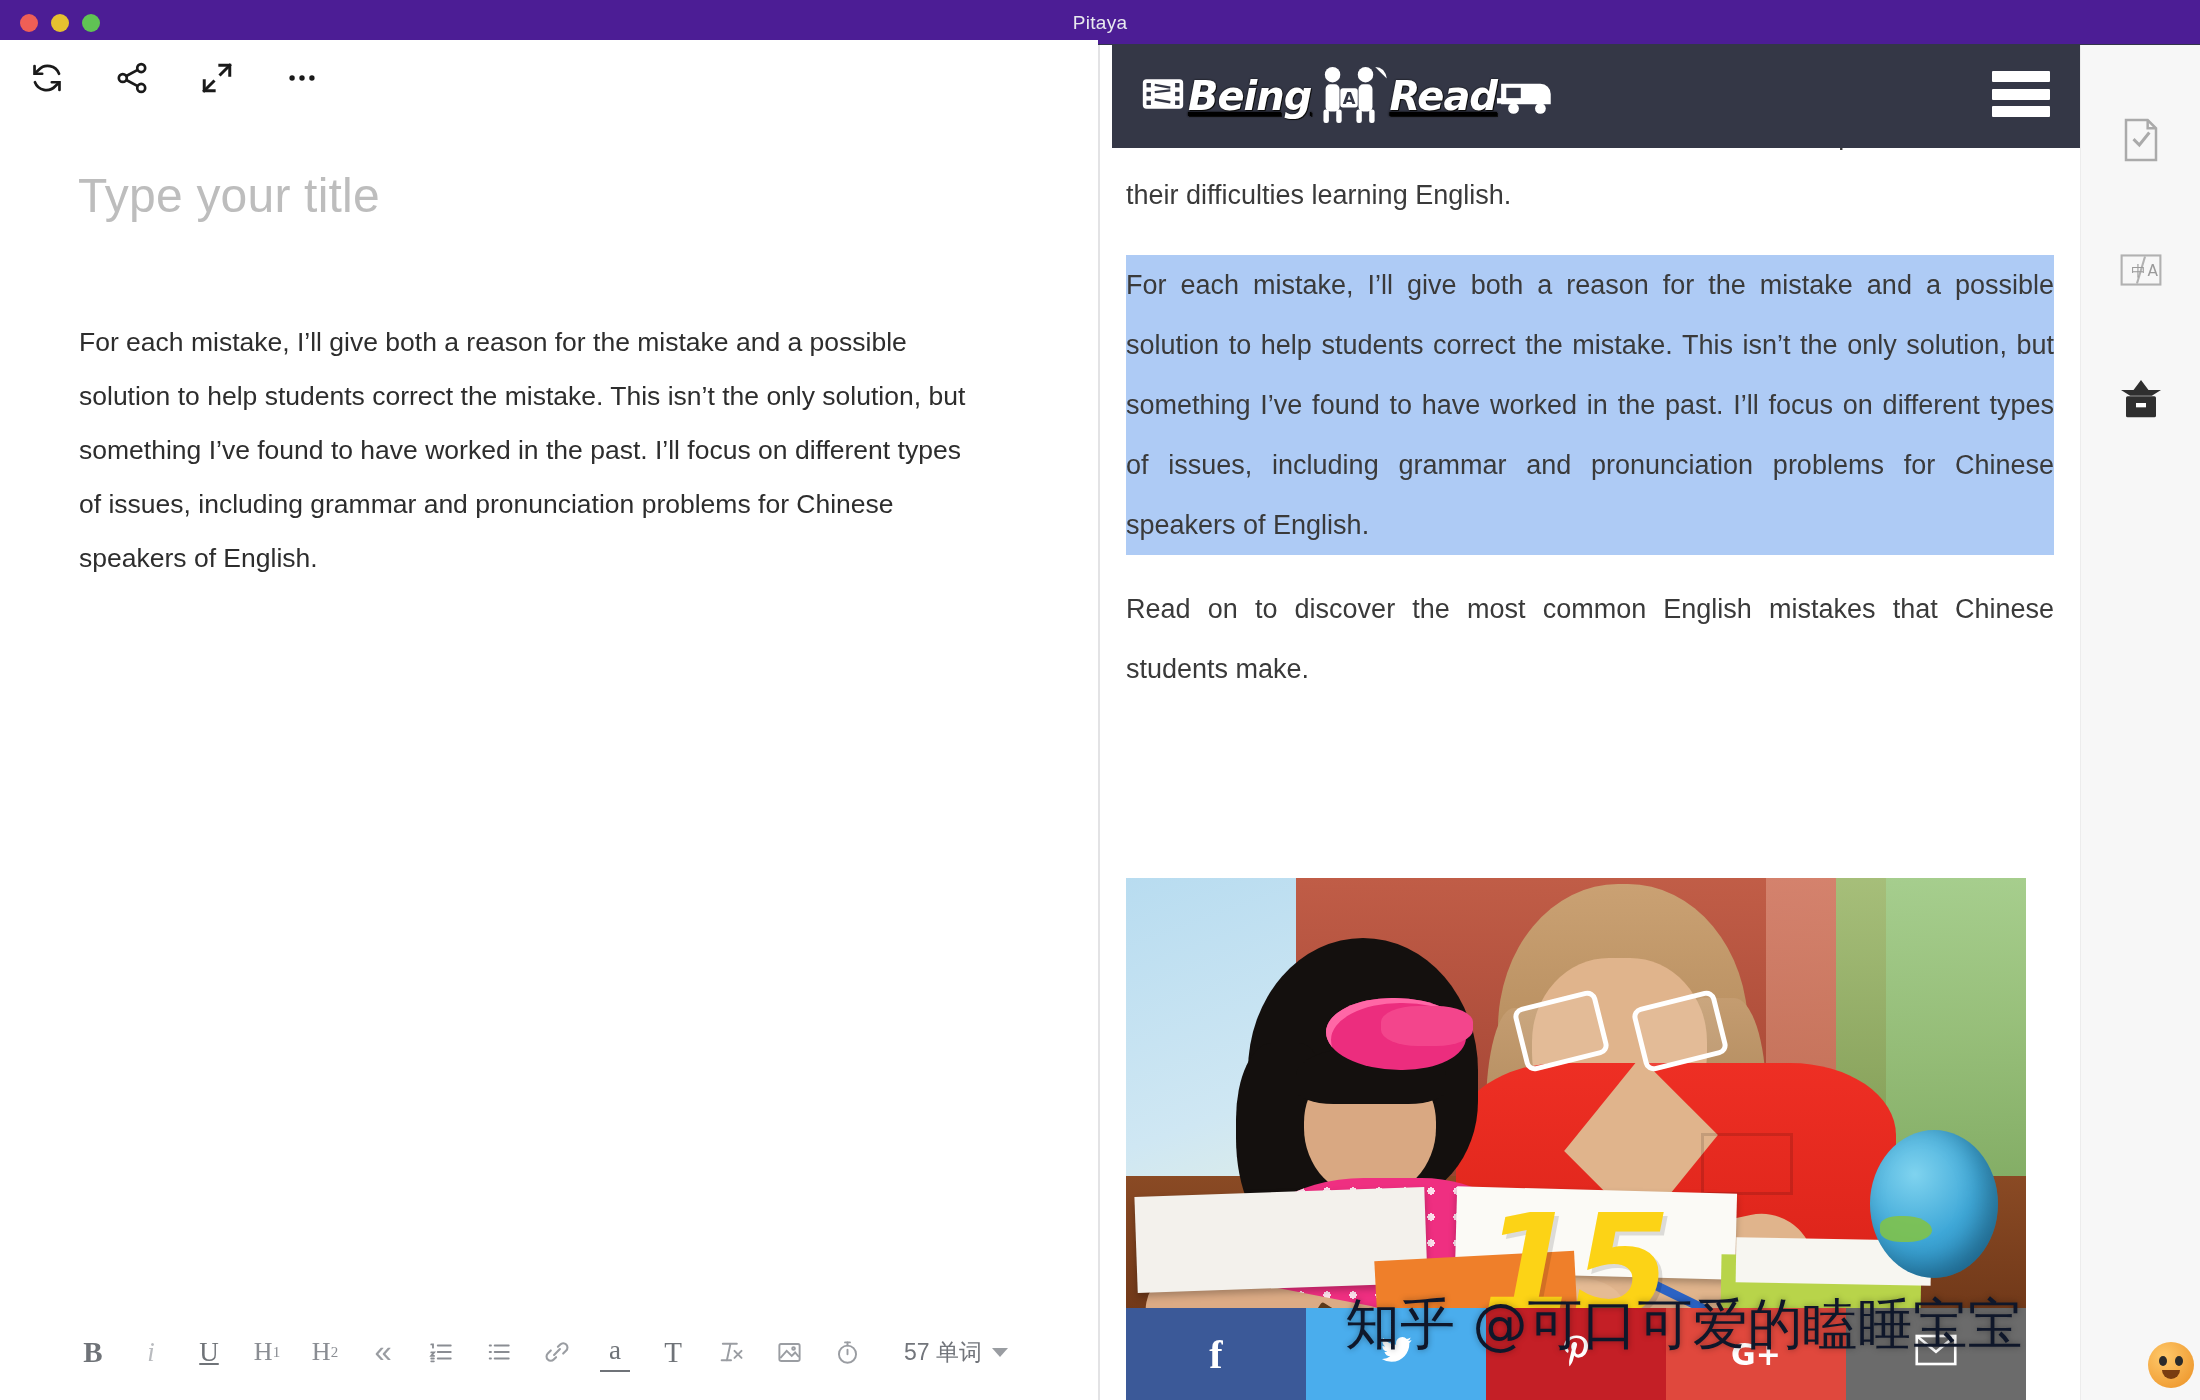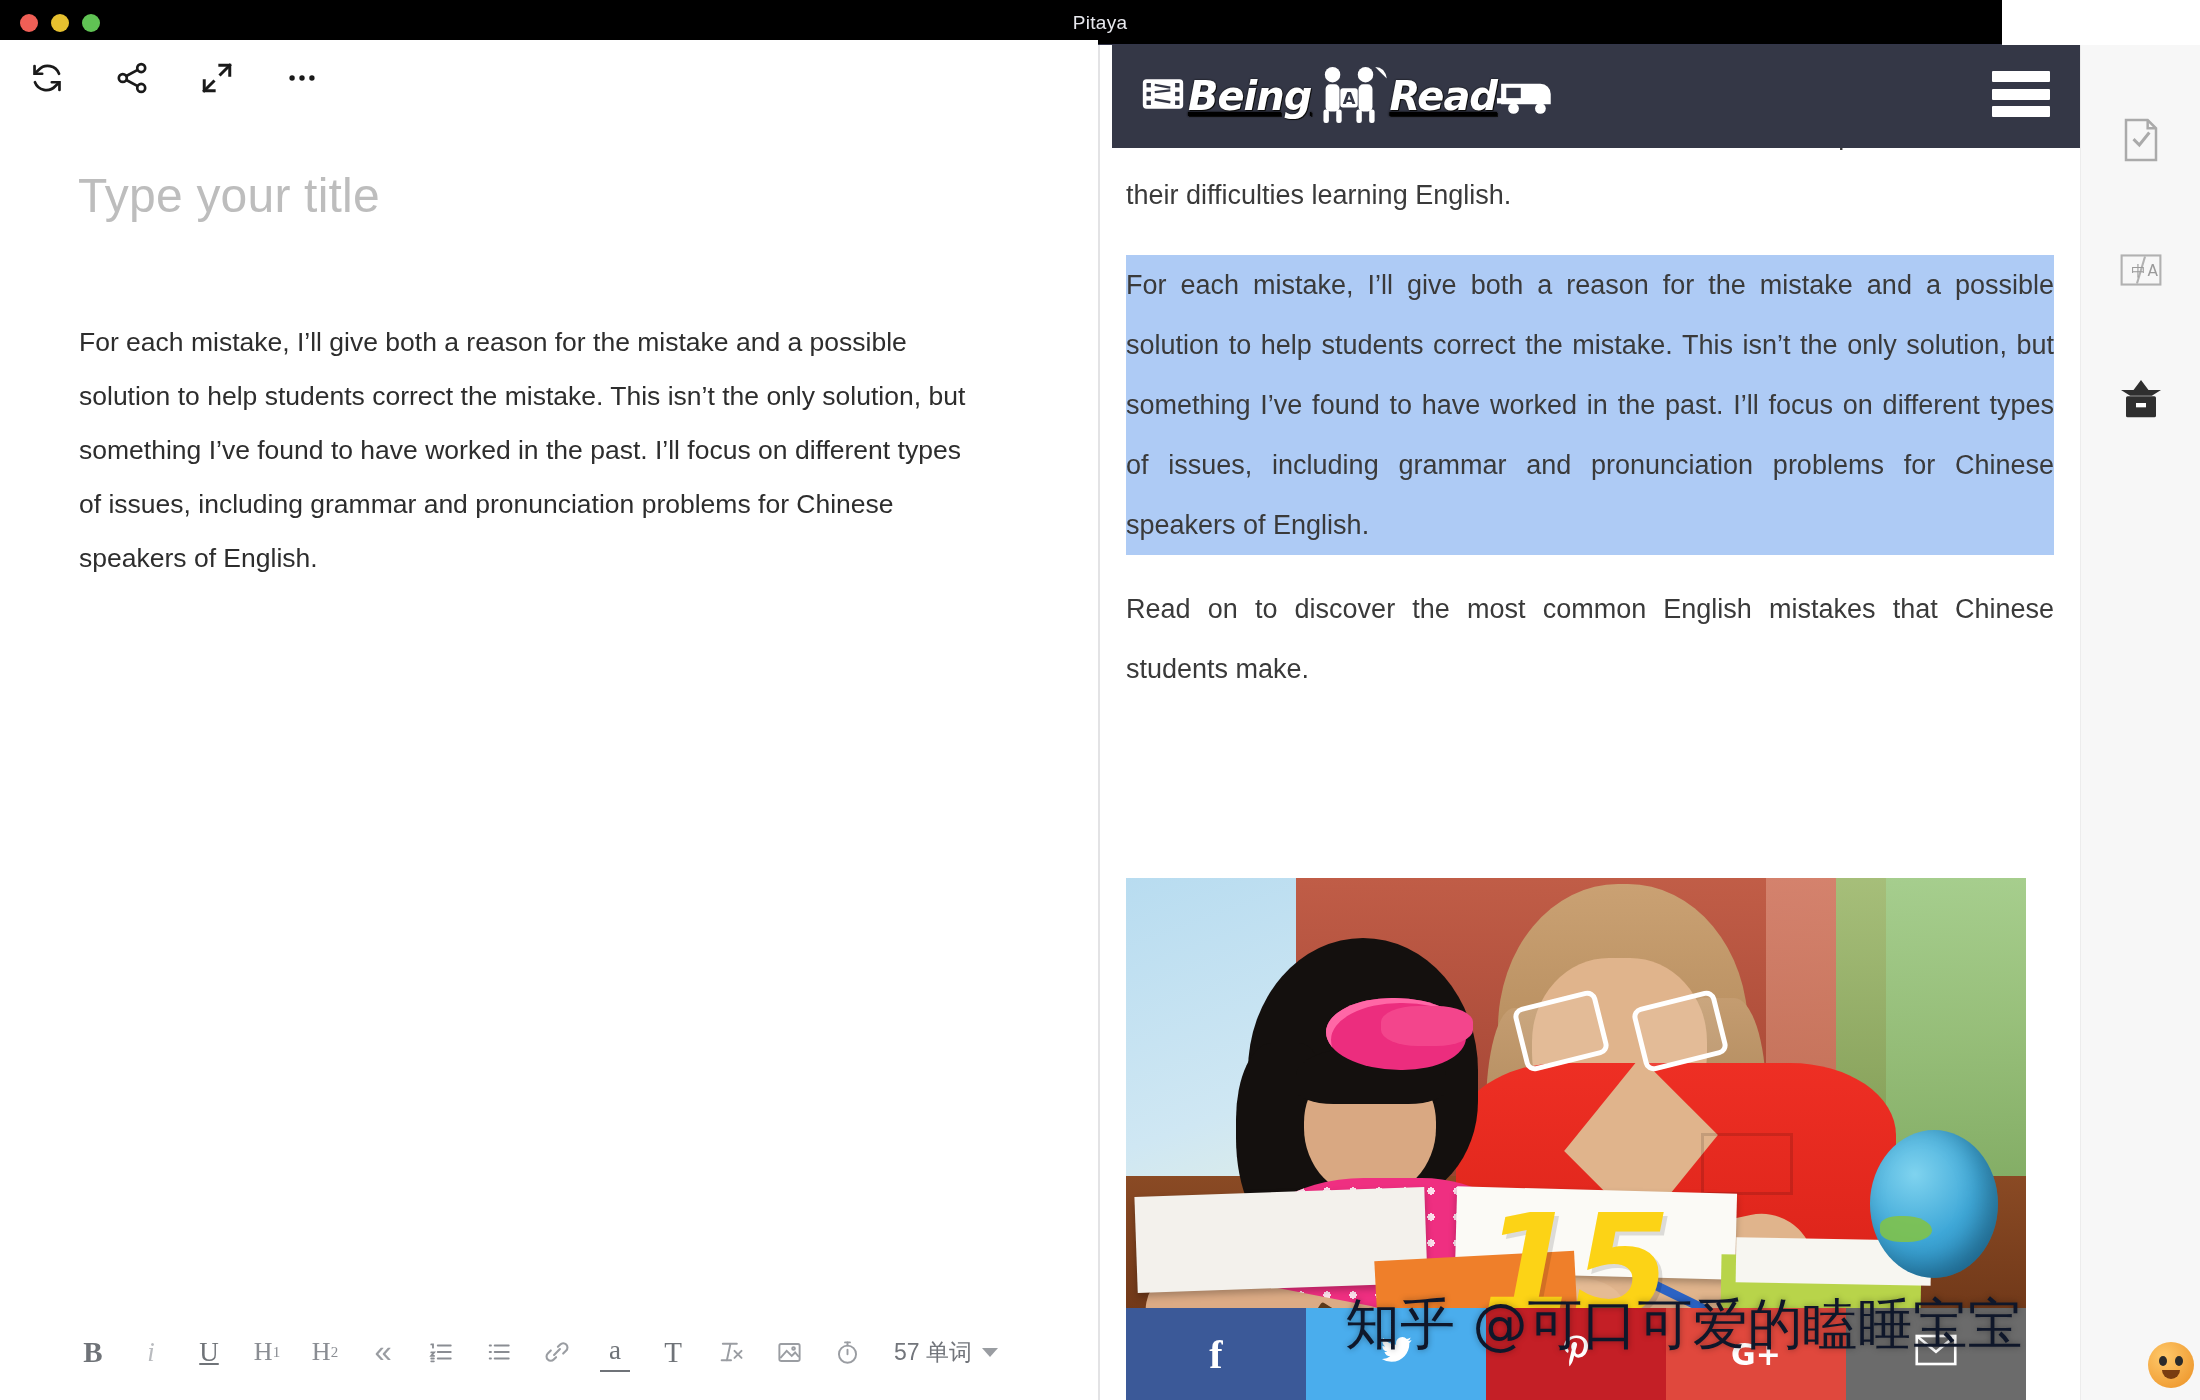--- a/index.html
+++ b/index.html
@@ -11,22 +11,22 @@
   }
   #app {
     position: relative;
     width: 2200px; height: 1400px;
     overflow: hidden;
   }
 
   
   .titlebar {
     position: absolute; top: 0; left: 0;
-    width: 2002px; height: 45px;
-    background: #000000;
+    width: 2200px; height: 45px;
+    background: #4c1d95;
     border-bottom: 1px solid #33364a;
   }
   .traffic {
     position: absolute; top: 14px; left: 20px;
     display: flex; gap: 13px;
   }
   .dot { width: 18px; height: 18px; border-radius: 50%; display:block; }
   .dot.red { background: #ef5f56; }
   .dot.yellow { background: #e6c02f; }
   .dot.green { background: #60c354; }
@@ -86,21 +86,21 @@
   .fmt svg { display:block; }
   .fmt-b { font-family: "Liberation Serif", serif; font-weight: 700; font-size: 29px; color:#6f7378;}
   .fmt-i { font-family: "Liberation Serif", serif; font-style: italic; font-size: 27px; color:#b9bbbf;}
   .fmt-u { font-family: "Liberation Serif", serif; text-decoration: underline; font-size: 27px; color:#6f7378;}
   .fmt-h { font-family: "Liberation Serif", serif; font-size: 26px; color:#8a8d93;}
   .fmt-h sub { font-size: 15px; }
   .fmt-quote { font-size: 31px; color:#9a9da2; }
   .fmt-a { font-family: "Liberation Serif", serif; font-size: 27px; color:#6f7378; border-bottom:2.5px solid #6f7378; line-height:.95; padding-bottom:1px;}
   .fmt-t { font-family: "Liberation Serif", serif; font-size: 29px; color:#6f7378; }
   .wordcount {
-    margin-left: 4px;
+    margin-left: 14px;
     display: flex; align-items: center; gap: 10px;
     color: #72757b; font-size: 23px;
     cursor: pointer;
   }
   .caret-dn {
     width: 0; height: 0;
     border-left: 8px solid transparent;
     border-right: 8px solid transparent;
     border-top: 9px solid #9a9da2;
   }

